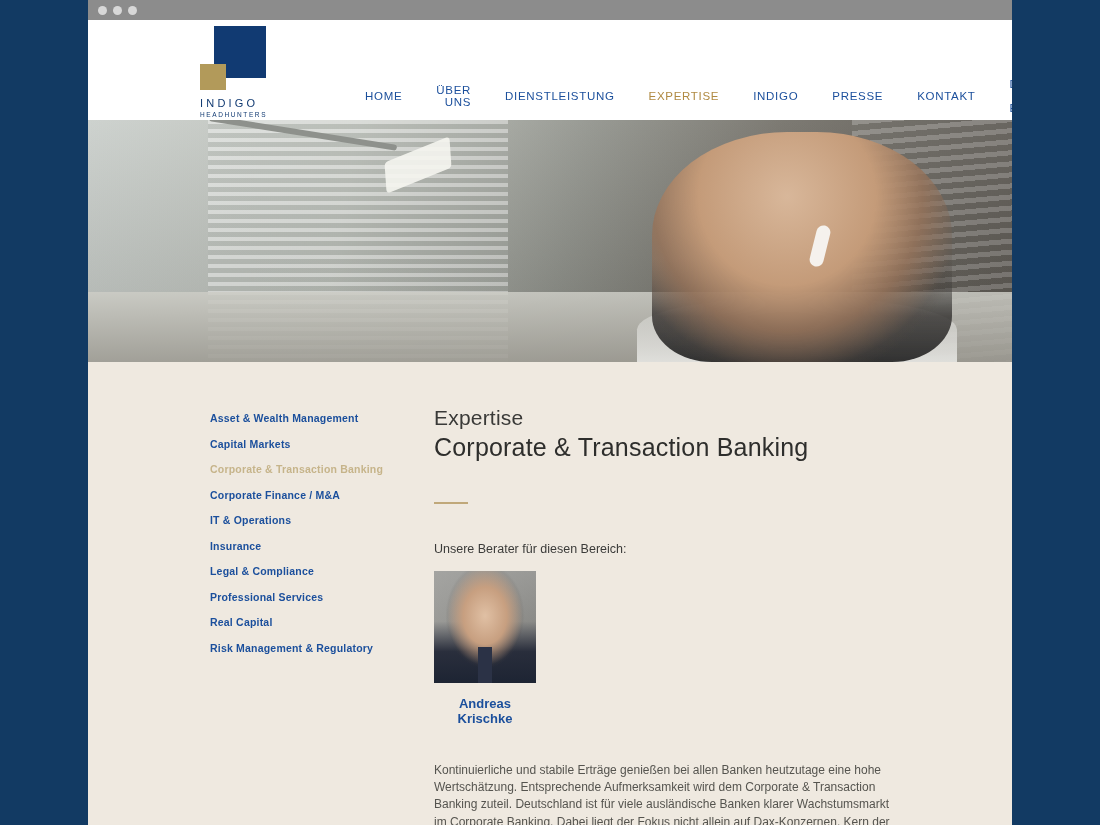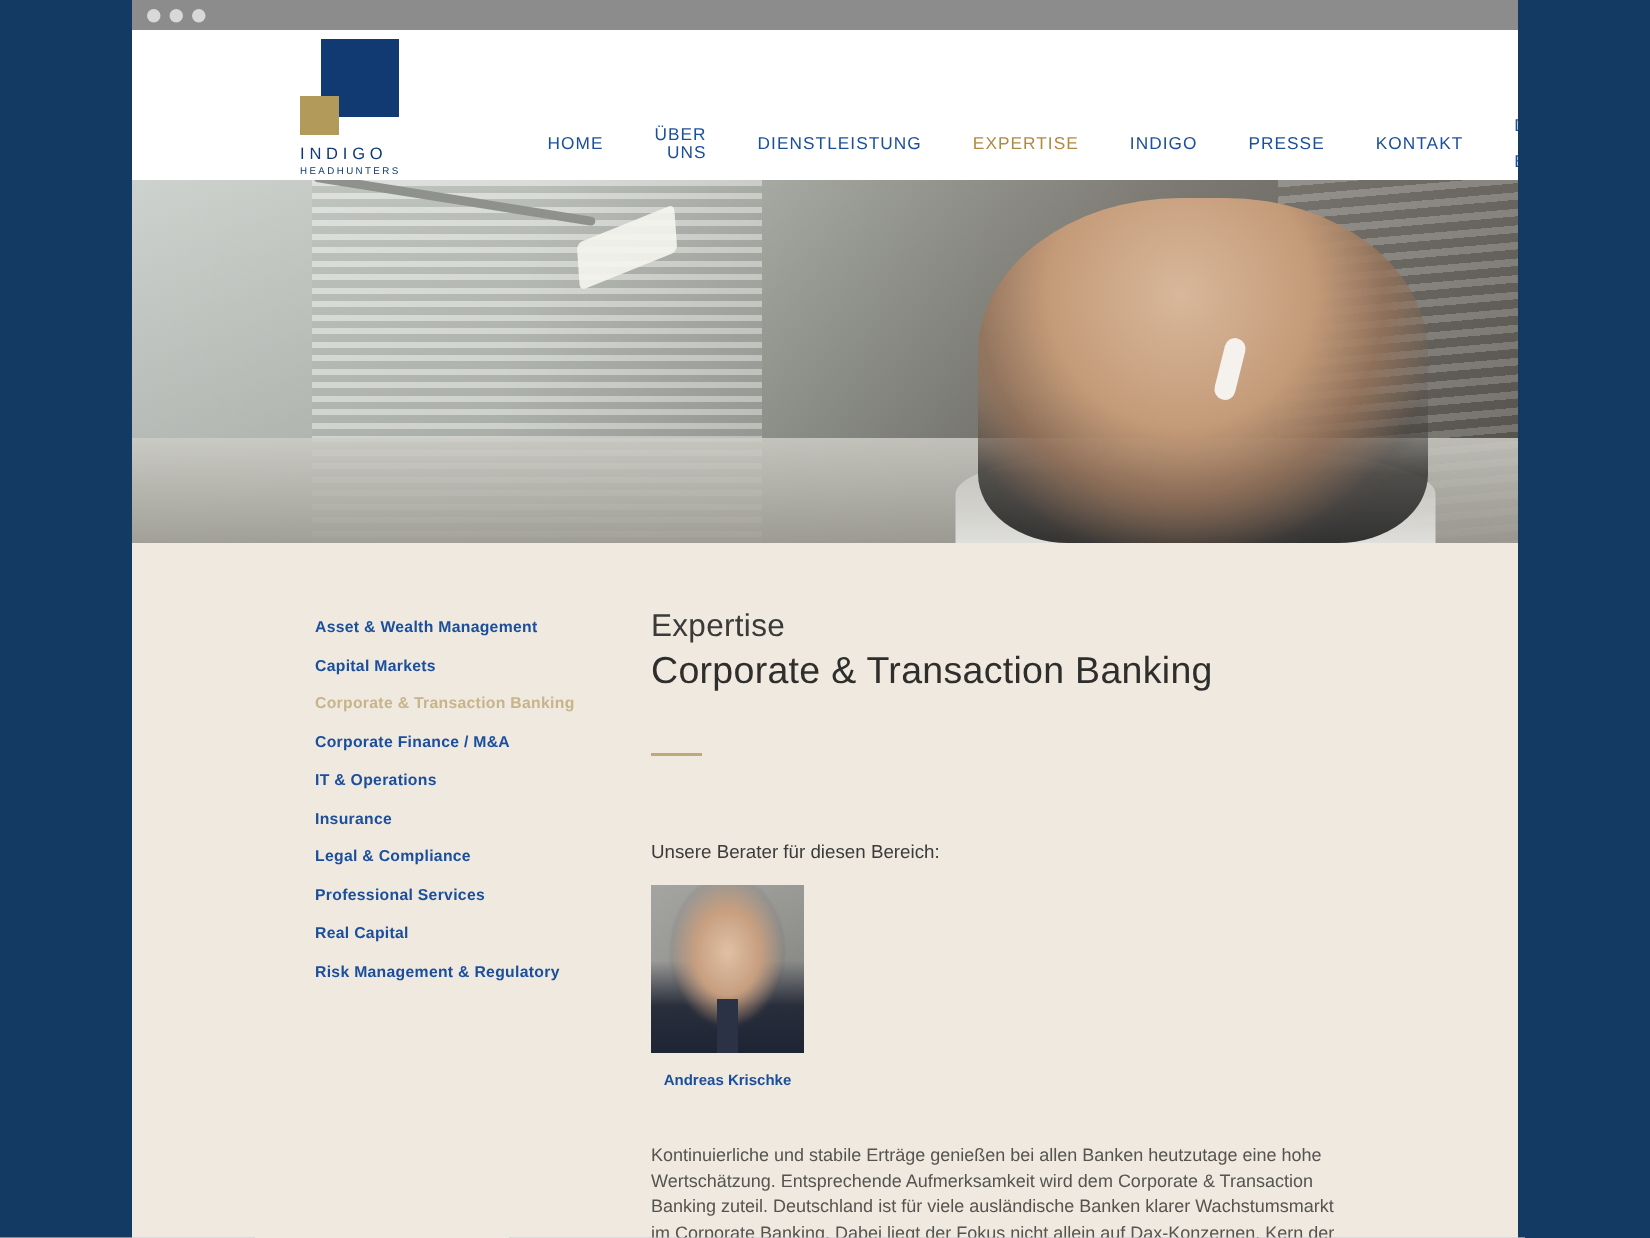--- a/index.html
+++ b/index.html
@@ -245,21 +245,21 @@
   }
   .rule {
     width: 34px;
     height: 1.5px;
     background: #c0a87a;
     margin: 40px 0 0 0;
   }
   .lead {
     color: #3b3b39;
     font-size: 12.5px;
-    margin-top: 57px;
+    margin-top: 38px;
   }
   .advisors {
     display: flex;
     gap: 20px;
     margin-top: 15px;
   }
   .advisor-photo {
     width: 102px;
     height: 112px;
     overflow: hidden;
@@ -280,21 +280,21 @@
     background: #2b3246;
   }
   .advisor-photo.p2 {
     background:
       radial-gradient(ellipse at 50% 38%, #e6c4a7 0%, #cfa684 28%, rgba(70,50,40,0.1) 48%, rgba(70,50,40,0) 52%),
       linear-gradient(180deg, rgba(120,95,78,0.85) 0%, rgba(95,70,55,0.7) 40%, rgba(40,40,48,0.95) 70%, #232734 100%),
       linear-gradient(120deg, #cfcfca, #9c9c97);
   }
   .advisor-name {
     color: #1b4f9c;
-    font-size: 10px;
+    font-size: 13px;
     font-weight: 700;
     margin-top: 13px;
     text-align: center;
   }
   .advisor {
     width: 102px;
   }
   .body-text {
     color: #55544f;
     font-size: 12px;

